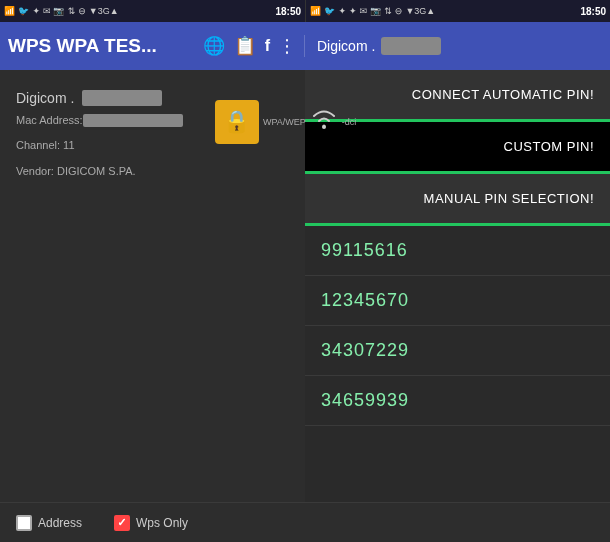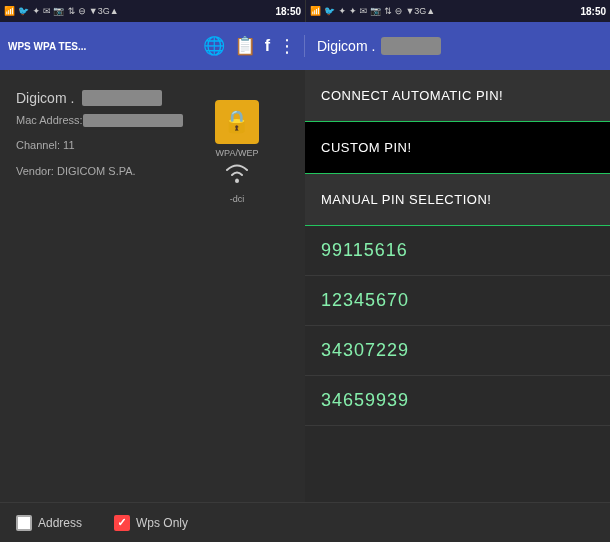--- a/index.html
+++ b/index.html
@@ -62,21 +62,21 @@
       border-right: 1px solid rgba(255,255,255,0.2);
     }
     .app-bar-right {
       width: 305px;
       display: flex;
       align-items: center;
       padding: 0 12px;
     }
     .app-title {
       color: #fff;
-      font-size: 10px;
+      font-size: 19px;
       font-weight: bold;
       flex: 1;
       overflow: hidden;
       white-space: nowrap;
       text-overflow: ellipsis;
     }
     .app-bar-icon {
       color: #fff;
       font-size: 18px;
       cursor: pointer;
@@ -147,21 +147,20 @@
       color: #aaa;
       font-size: 11px;
     }
 
     
     .lock-icon-area {
       position: absolute;
       left: 215px;
       top: 30px;
       display: flex;
-      flex-direction: column;
       align-items: center;
       gap: 4px;
     }
     .lock-icon {
       width: 44px;
       height: 44px;
       background: #e6a817;
       border-radius: 4px;
       display: flex;
       align-items: center;
@@ -193,22 +192,23 @@
       background: #2a2a2a;
       display: flex;
       flex-direction: column;
     }
     .menu-btn {
       padding: 0 16px;
       height: 52px;
       display: flex;
       align-items: center;
       cursor: pointer;
-      border-bottom: 1px solid #22c55e;
+      border-bottom: 3px solid #22c55e;
       background: #333;
+      justify-content: flex-end;
     }
     .menu-btn-text {
       color: #fff;
       font-size: 13px;
       font-weight: 500;
       letter-spacing: 0.5px;
     }
     .menu-btn.custom {
       background: #000000;
     }

